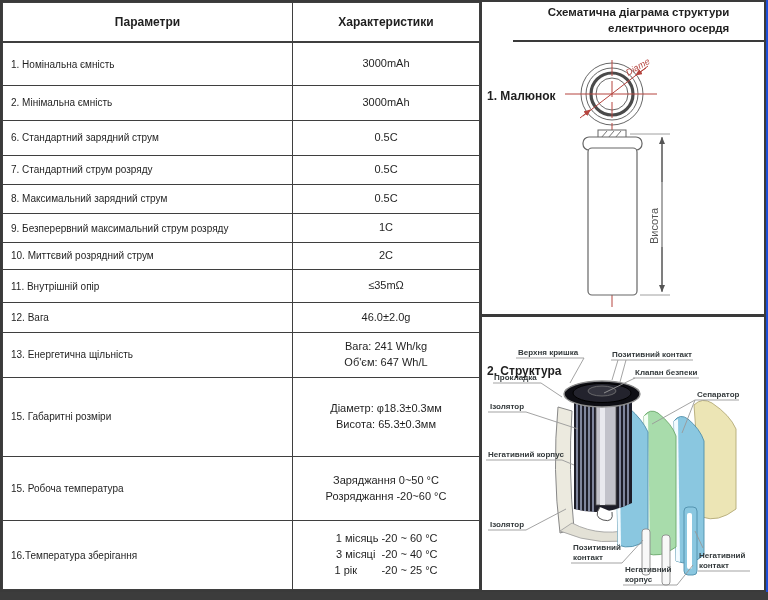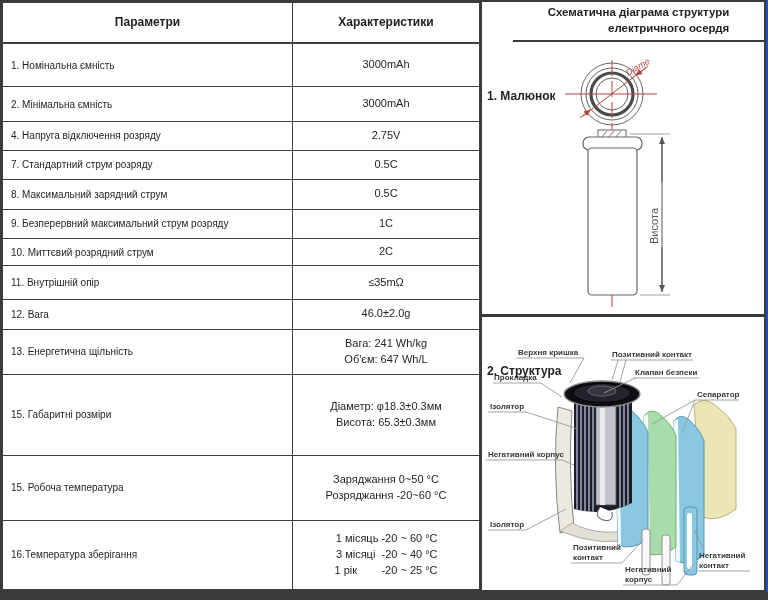--- a/index.html
+++ b/index.html
@@ -46,23 +46,23 @@
         <td class="hdr">Характеристики</td>
       </tr>
       <tr style="height:38px">
         <td class="param">1. Номінальна ємність</td>
         <td class="val"><span class="vblock">3000mAh</span></td>
       </tr>
       <tr style="height:30px">
         <td class="param">2. Мінімальна ємність</td>
         <td class="val"><span class="vblock">3000mAh</span></td>
       </tr>
-      <tr style="height:25px">
-        <td class="param">4. Напруга відключення розряду</td>
-        <td class="val"><span class="vblock">2.75V</span></td>
+      <tr style="height:31px">
+        <td class="param">6. Стандартний зарядний струм</td>
+        <td class="val"><span class="vblock">0.5C</span></td>
       </tr>
       <tr style="height:25px">
         <td class="param">7. Стандартний струм розряду</td>
         <td class="val"><span class="vblock">0.5C</span></td>
       </tr>
       <tr style="height:26px">
         <td class="param">8. Максимальний зарядний струм</td>
         <td class="val"><span class="vblock">0.5C</span></td>
       </tr>
       <tr style="height:25px">

